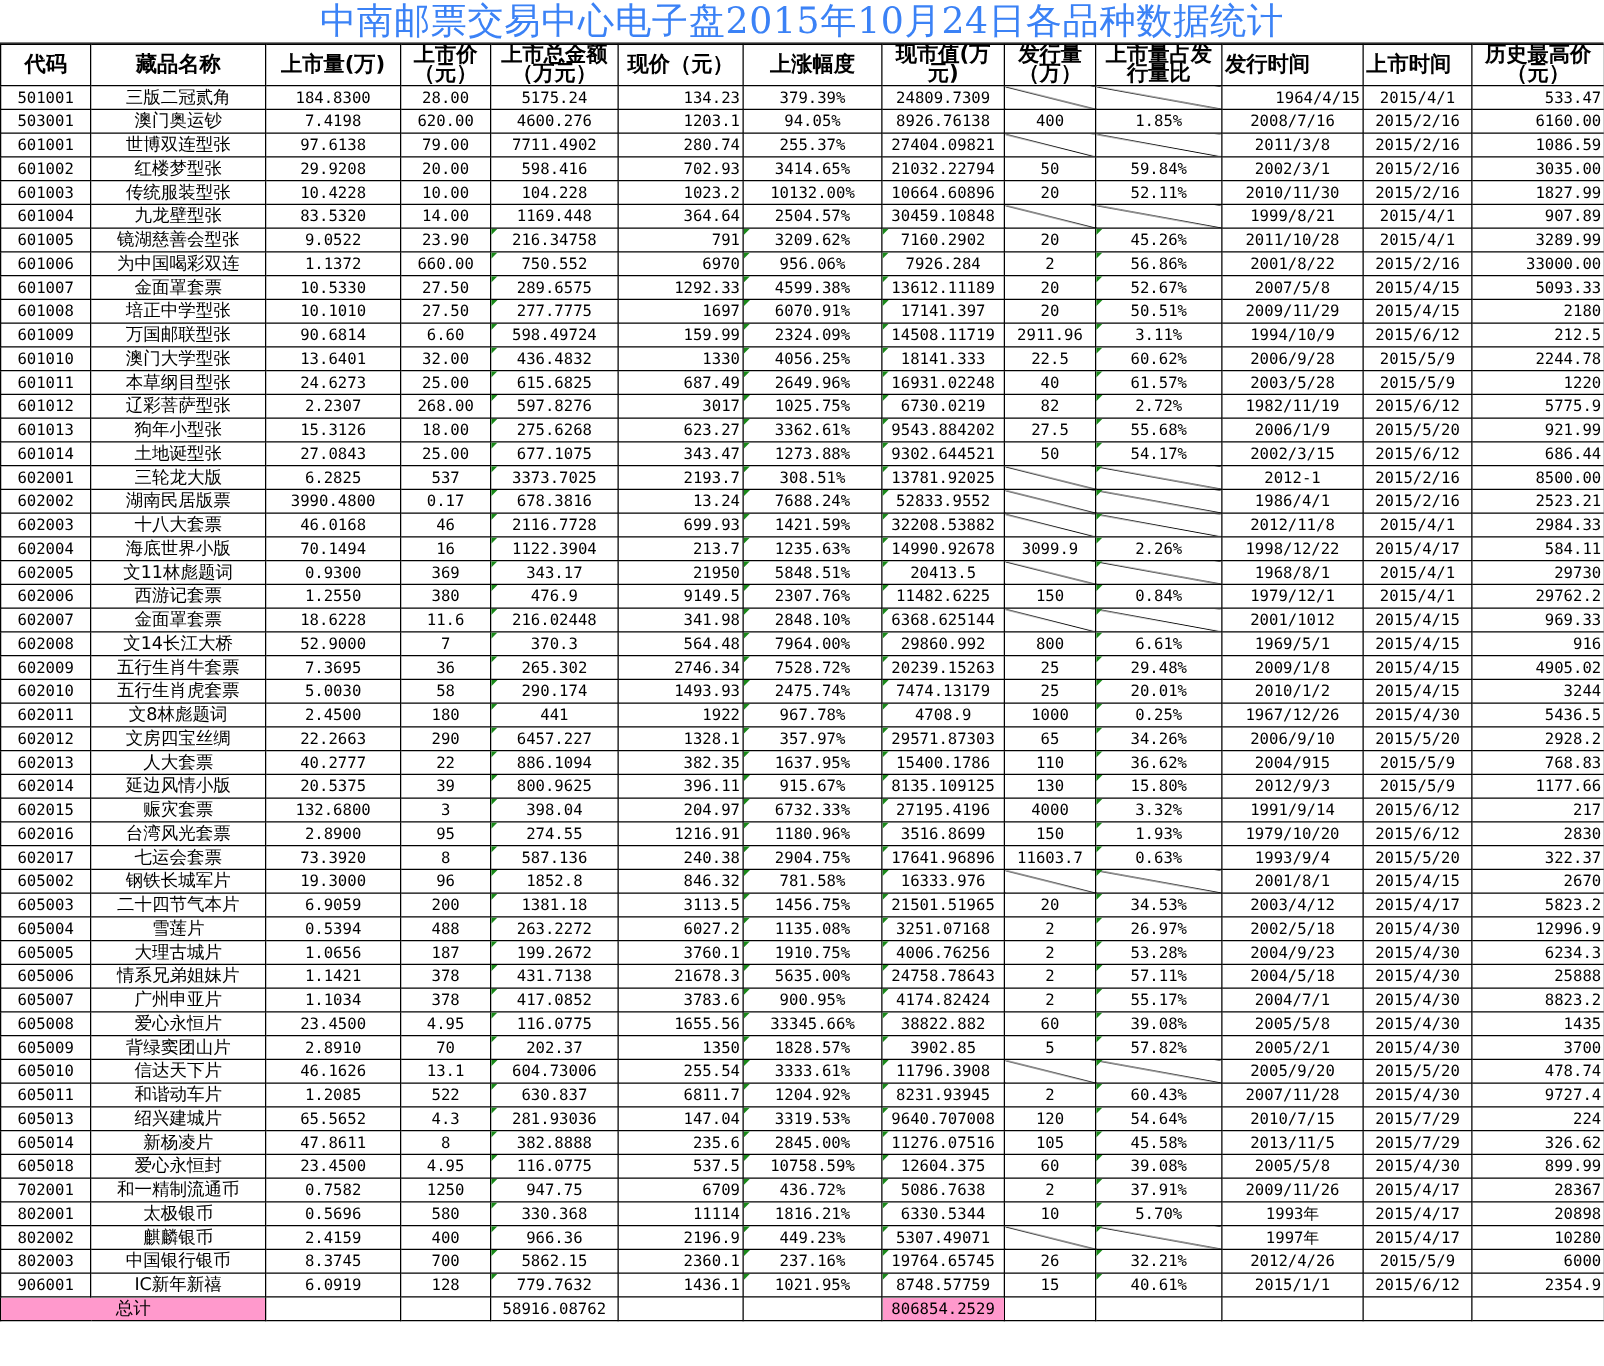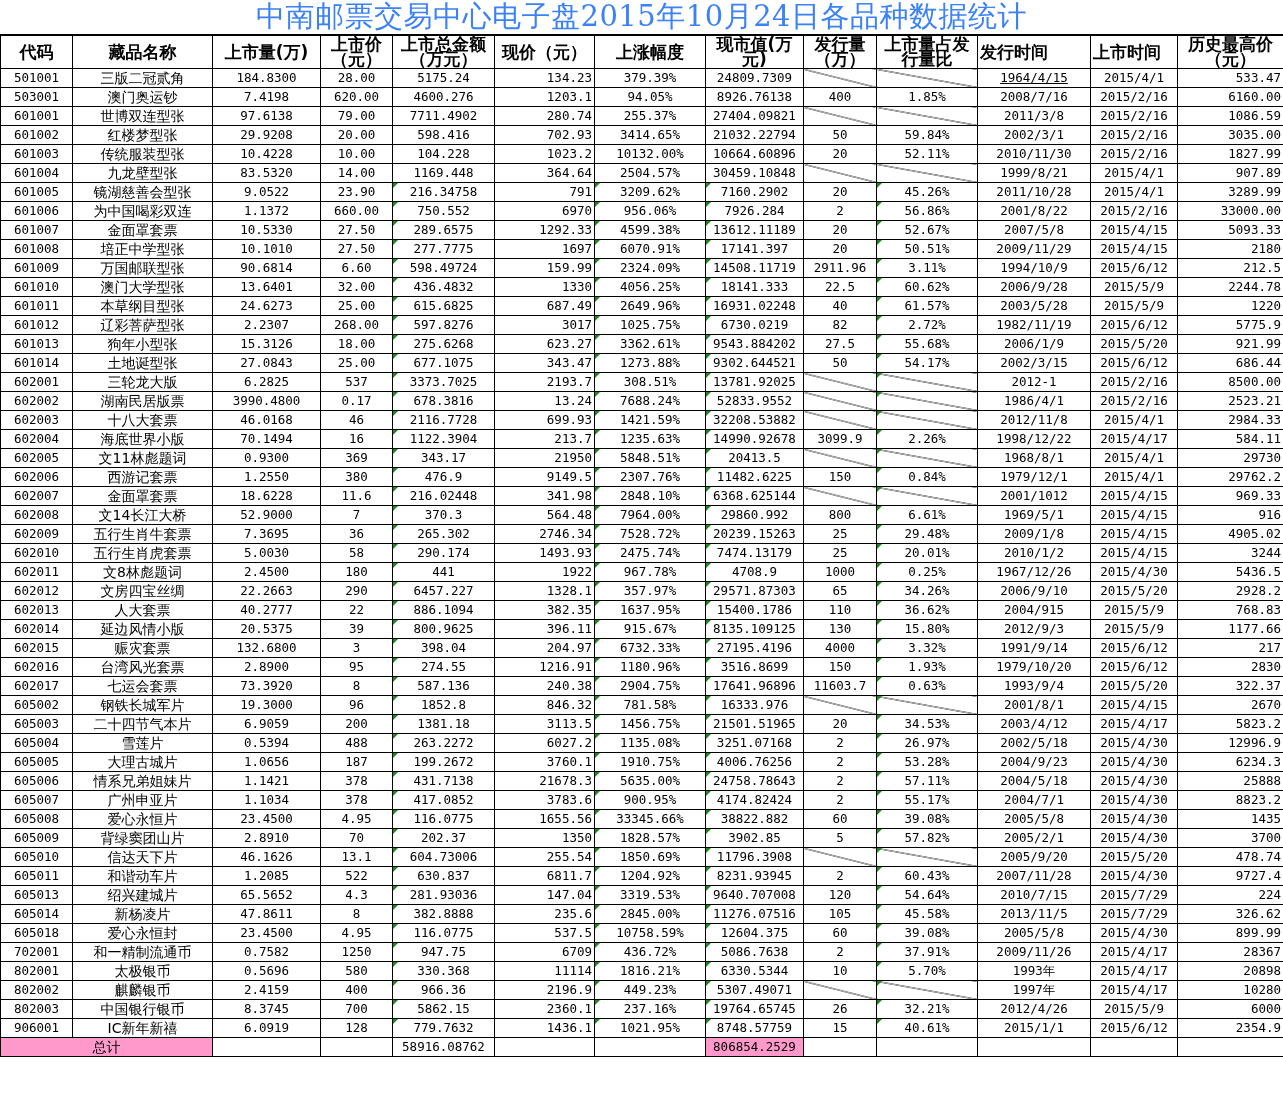--- a/index.html
+++ b/index.html
@@ -8,21 +8,21 @@
   .title-row { height: 34px; border-bottom: 1px solid #000; display: flex; align-items: center; justify-content: center; background: #fff; }
   .title-row h1 { margin: 0; font-family: "DejaVu Serif", serif; font-weight: normal; font-size: 29px; letter-spacing: 0.5px; color: #3b82f6; }
   table { border-collapse: collapse; table-layout: fixed; width: 1283px; }
   th, td { border: 1px solid #000; padding: 0 2px; overflow: hidden; white-space: nowrap; font-size: 13px; color: #000; height: 18px; line-height: 18px; position: relative; }
   th { font-weight: bold; font-size: 17px; line-height: 15px; height: 32px; white-space: normal; text-align: center; margin-left: 16px; }
   th.left { text-align: left; }
   td { font-family: "DejaVu Sans Mono", monospace; font-size: 12.5px; }
   td.name { font-family: "DejaVu Sans", sans-serif; text-align: center; font-size: 14px; }
   td.c { text-align: center; }
   td.r { text-align: right; }
-  td.l { text-align: center; text-decoration: underline; }
+  td.l { text-align: right; }
   td.tri::before { content: ""; position: absolute; left: 0; top: 0; border-top: 5px solid #1a8a1a; border-right: 5px solid transparent; }
   td.slash { background: linear-gradient(to top right, transparent calc(50% - 0.7px), #000 50%, transparent calc(50% + 0.7px)); }
   tr.total td { height: 18px; }
   .pink { background: #ff99cc; }
 </style>
 </head>
 <body>
 
 <div class="sheet">
   <div class="title-row">
@@ -677,21 +677,21 @@
           <td class="c">2015/4/30</td>
           <td class="r">3700</td>
         </tr>
         <tr>
           <td class="c">605010</td>
           <td class="name">信达天下片</td>
           <td class="c">46.1626</td>
           <td class="c">13.1</td>
           <td class="c tri">604.73006</td>
           <td class="r">255.54</td>
-          <td class="c tri">1850.69%</td>
+          <td class="c tri">3333.61%</td>
           <td class="c tri">11796.3908</td>
           <td class="c slash"></td>
           <td class="c slash tri"></td>
           <td class="c">2005/9/20</td>
           <td class="c">2015/5/20</td>
           <td class="r">478.74</td>
         </tr>
         <tr>
           <td class="c">605011</td>
           <td class="name">和谐动车片</td>

